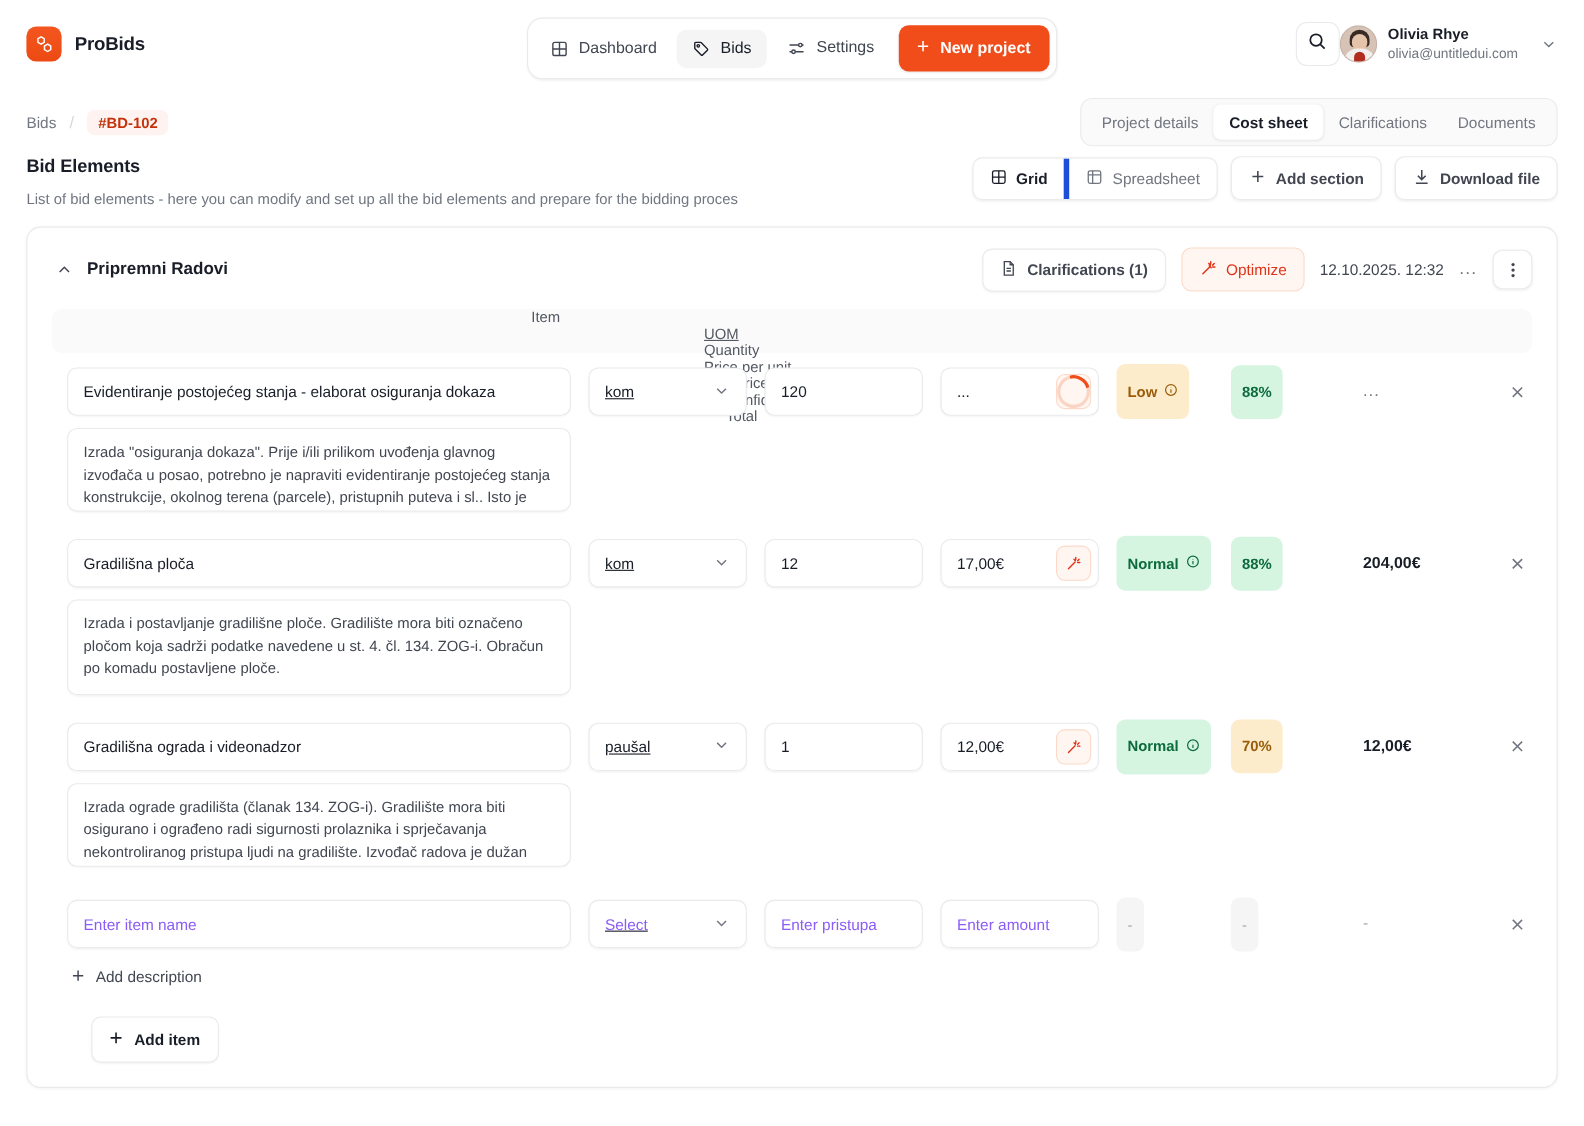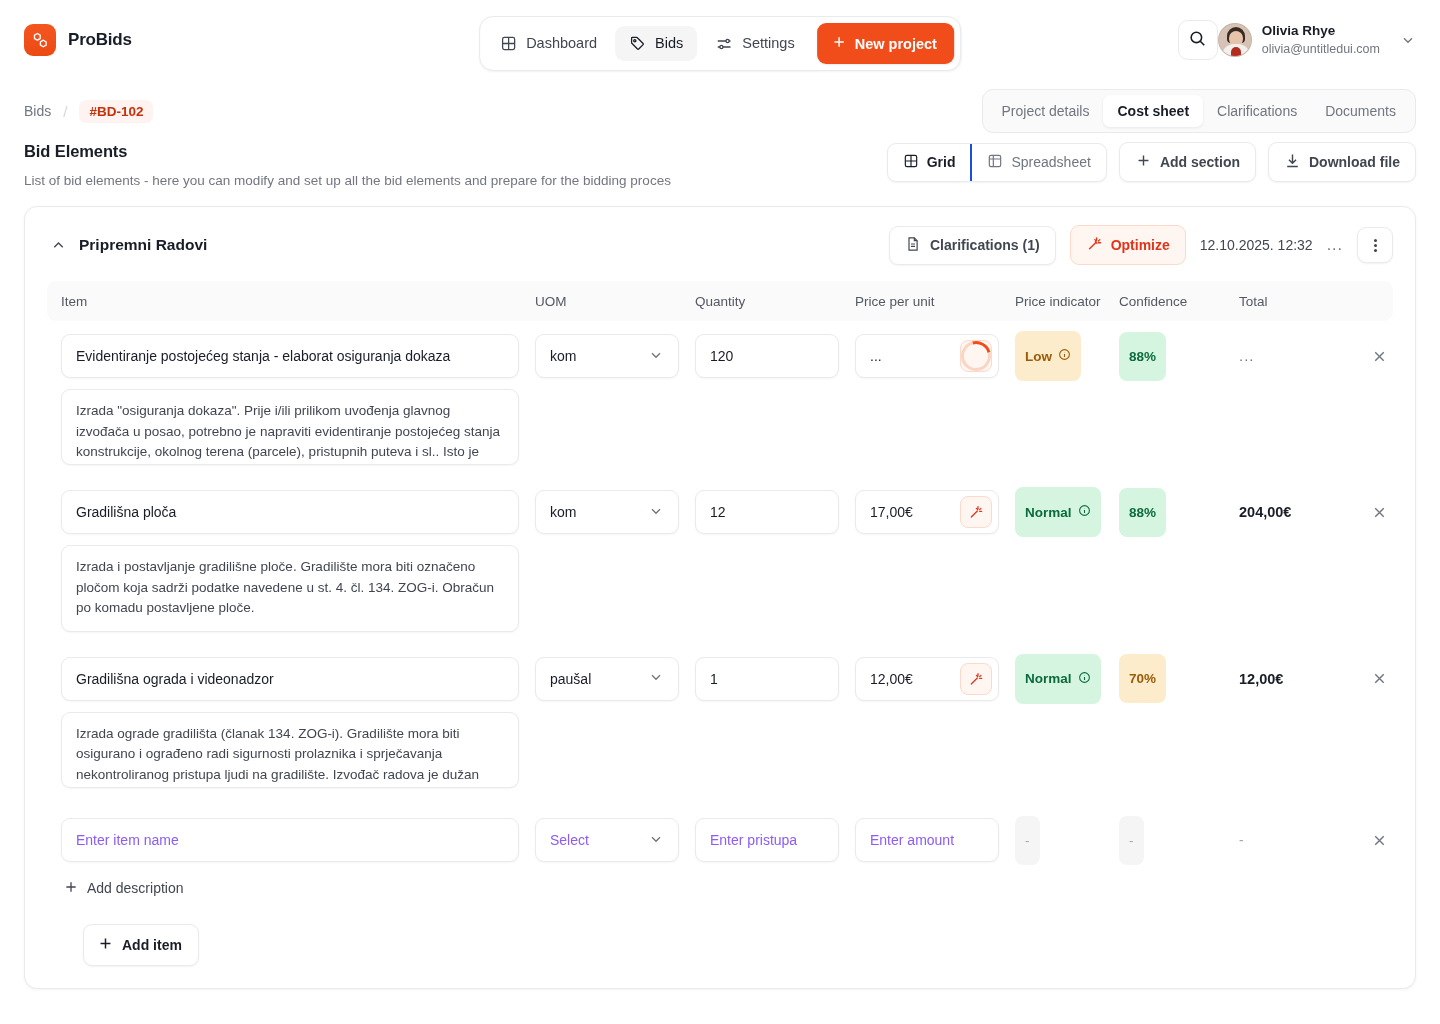--- a/index.html
+++ b/index.html
@@ -109,21 +109,21 @@
   .segmented {
     display: flex; border: 1px solid #e9eaeb; border-radius: 9px;
     background: #fff; overflow: hidden;
     box-shadow: 0 1px 2px rgba(10,13,18,.05);
   }
   .seg {
     display: flex; align-items: center; gap: 8px;
     padding: 9px 15px; font-size: 14px; color: #717680; cursor: pointer;
   }
   .seg.active { color: #181d27; font-weight: 600; }
-  .seg + .seg { border-left: 2px solid #1d4ed8; }
+  .seg + .seg { border-left: 5px solid #1d4ed8; }
   .obtn {
     display: flex; align-items: center; gap: 8px;
     border: 1px solid #e9eaeb; background: #fff; border-radius: 9px;
     padding: 9px 15px; font-size: 14px; font-weight: 600; color: #414651;
     cursor: pointer; box-shadow: 0 1px 2px rgba(10,13,18,.05);
   }
 
   
   .card {
     margin: 18px 24px 0 24px;
@@ -139,42 +139,42 @@
   .cardhead-actions { margin-left: auto; display: flex; align-items: center; gap: 14px; }
   .clarbtn {
     display: flex; align-items: center; gap: 9px;
     border: 1px solid #e9eaeb; background: #fff; border-radius: 9px;
     padding: 9px 15px; font-size: 14px; font-weight: 600; color: #414651;
     cursor: pointer; box-shadow: 0 1px 2px rgba(10,13,18,.05);
   }
   .optbtn {
     display: flex; align-items: center; gap: 8px;
     border: 1px solid #fcd9c8; background: #fff6f1; border-radius: 9px;
-    padding: 9px 15px; font-size: 14px; font-weight: 700; color: #e0341a;
+    padding: 9px 15px; font-size: 14px; font-weight: 400; color: #e0341a;
     cursor: pointer;
   }
   .stamp { font-size: 14px; color: #414651; }
   .dots3 { font-size: 16px; color: #717680; letter-spacing: 1px; cursor: pointer; }
   .kebab {
     width: 36px; height: 36px; border: 1px solid #e9eaeb; border-radius: 9px;
     background: #fff; display: flex; align-items: center; justify-content: center;
     cursor: pointer; gap: 2px; flex-direction: column;
     box-shadow: 0 1px 2px rgba(10,13,18,.05);
   }
   .kebab i { width: 3px; height: 3px; border-radius: 50%; background: #414651; display:block; }
 
   
   .tbl { padding: 0 22px 0 22px; }
   .thead {
     display: flex; align-items: center; background: #fafafa;
     border-radius: 9px; height: 40px; padding: 0 14px;
-    font-size: 13.5px; color: #535862;
+    font-size: 13.5px; color: #535862; flex-direction: column;
   }
   .c-item { width: 474px; flex: none; }
-  .c-uom { width: 160px; flex: none; }
+  .c-uom { width: 160px; flex: none; text-decoration: underline; }
   .c-qty { width: 160px; flex: none; }
   .c-ppu { width: 160px; flex: none; }
   .c-pind { width: 104px; flex: none; }
   .c-conf { width: 120px; flex: none; }
   .c-total { width: 120px; flex: none; }
   .c-x { width: 40px; flex: none; }
 
   .row { display: flex; align-items: center; padding: 10px 14px 0 14px; }
   .desc-row { display: flex; padding: 8px 14px 0 14px; }
 

